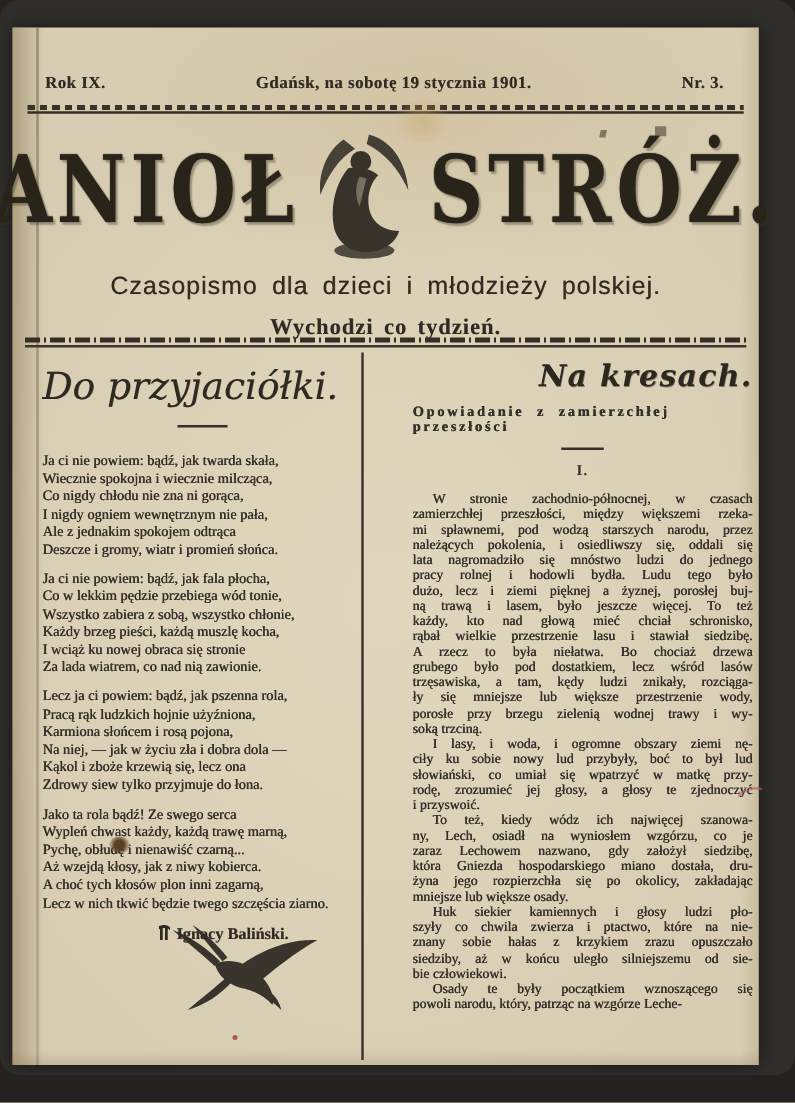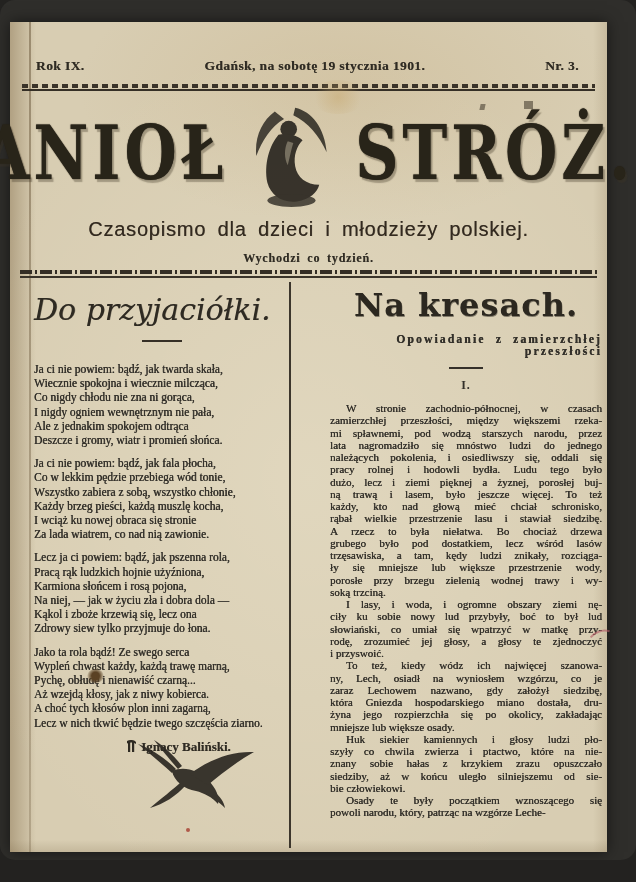--- a/index.html
+++ b/index.html
@@ -28,32 +28,32 @@
   .masthead-row { position:absolute; top:36px; left:26px; right:28px;
     display:flex; justify-content:space-between; align-items:baseline;
     font-weight:bold; font-size:13.5px; letter-spacing:.4px; color:#2f2b23;
     text-shadow:.3px .3px 0 rgba(47,43,35,.55); }
   .rule1 { position:absolute; top:62px; left:12px; right:12px; }
   .rule1 .dashes { height:4px;
     background:repeating-linear-gradient(90deg,#3a3329 0 6px, rgba(0,0,0,0) 6px 10px); }
   .rule1 .solid { height:2px; background:#352f26; margin-top:1px; }
 
   .title-block { position:absolute; top:72px; left:0; right:0; height:118px;
-    display:flex; align-items:center; justify-content:center; gap:16px; }
+    display:flex; align-items:center; justify-content:center; gap:4px; }
   .title-word { display:inline-block; font-family:"DejaVu Serif", serif;
     font-weight:bold; font-size:60px; letter-spacing:4px; color:#282419;
     transform:scaleY(1.24);
     text-shadow:0 0 1px rgba(40,34,24,.95), 2px 2px 1px rgba(62,54,38,.35); }
   .angel { flex:0 0 auto; margin:0 4px; margin-top:6px; opacity:.94; }
 
   .subtitle { position:absolute; top:196px; left:0; width:100%; text-align:center;
     font-family:Liberation Sans, sans-serif; font-size:20px; letter-spacing:.8px;
     word-spacing:5px; color:#32291f; text-shadow:.4px .4px 0 rgba(50,40,28,.55); }
   .frequency { position:absolute; top:229px; left:0; width:100%; text-align:center;
-    font-weight:bold; font-size:12px; letter-spacing:.8px; word-spacing:3px;
+    font-weight:bold; font-size:18px; letter-spacing:.8px; word-spacing:3px;
     color:#2f2b23; text-shadow:.3px .3px 0 rgba(47,43,35,.5); }
   .rule2 { position:absolute; top:248px; left:10px; right:10px; }
   .rule2 .dashdot { height:4px;
     background:repeating-linear-gradient(90deg,#342e25 0 12px, rgba(0,0,0,0) 12px 15px,
       #342e25 15px 17px, rgba(0,0,0,0) 17px 20px); }
   .rule2 .solid { height:2px; background:#3a342a; margin-top:2px; }
 
   
   .col-divider { position:absolute; left:279px; top:260px; width:2px; height:566px;
     background:#3c362c; }
@@ -68,24 +68,24 @@
   .poem { margin-top:20px; font-size:11.5px; line-height:14.2px; color:#33302a;
     white-space:nowrap; text-shadow:.35px 0 0 currentColor; }
   .stanza { margin-bottom:9px; }
 
   .signature { margin-top:3px; display:flex; align-items:center; justify-content:center;
     gap:5px; padding-left:34px; font-weight:bold; font-size:13px; color:#2f2b23;
     text-shadow:.3px .3px 0 rgba(47,43,35,.5); }
 
   .swallow { position:absolute; left:92px; top:458px; opacity:.92; }
 
-  .story-heading { margin-top:4px; text-align:center; font-family:"DejaVu Serif", serif;
-    font-weight:bold; font-size:32px; letter-spacing:1px; color:#2c2820;
-    text-shadow:.5px .5px 0 rgba(44,40,32,.5); }
-  .story-subheading { margin-top:9px; text-align:right; font-weight:bold;
+  .story-heading { margin-top:4px; text-align:right; font-family:"DejaVu Serif", serif;
+    font-weight:bold; font-size:24px; letter-spacing:1px; color:#2c2820;
+    text-shadow:.5px .5px 0 rgba(44,40,32,.5);font-style:italic; }
+  .story-subheading { margin-top:9px; text-align:left; font-weight:bold;
     font-size:11.5px; letter-spacing:2.2px; word-spacing:5px; color:#33302a;
     text-shadow:.3px 0 0 currentColor; }
   .story-rule { width:34px; height:2px; background:#35302a; margin:10px auto 0; }
   .chapter { margin-top:9px; text-align:center; font-weight:bold; font-size:12px;
     letter-spacing:1px; color:#33302a; }
 
   .prose { margin-top:9px; font-size:11px; line-height:12.25px; color:#33302a;
     text-shadow:.32px 0 0 currentColor; }
   .sline { text-align:justify; text-align-last:justify; }
   .sline.para-end { text-align-last:left; }
@@ -210,22 +210,22 @@
     <div class="col-right">
       <div class="story-heading">Na kresach.</div>
       <div class="story-subheading">Opowiadanie z zamierzchłej przeszłości</div>
       <div class="story-rule"></div>
       <div class="chapter">I.</div>
       <div class="prose">
           <div class="para">
             <div class="sline para-start">W stronie zachodnio-północnej, w czasach</div>
             <div class="sline">zamierzchłej przeszłości, między większemi rzeka-</div>
             <div class="sline">mi spławnemi, pod wodzą starszych narodu, przez</div>
+            <div class="sline">należących pokolenia, i osiedliwszy się, oddali się</div>
             <div class="sline">lata nagromadziło się mnóstwo ludzi do jednego</div>
-            <div class="sline">należących pokolenia, i osiedliwszy się, oddali się</div>
             <div class="sline">pracy rolnej i hodowli bydła. Ludu tego było</div>
             <div class="sline">dużo, lecz i ziemi pięknej a żyznej, porosłej buj-</div>
             <div class="sline">ną trawą i lasem, było jeszcze więcej. To też</div>
             <div class="sline">każdy, kto nad głową mieć chciał schronisko,</div>
             <div class="sline">rąbał wielkie przestrzenie lasu i stawiał siedzibę.</div>
             <div class="sline">A rzecz to była niełatwa. Bo chociaż drzewa</div>
             <div class="sline">grubego było pod dostatkiem, lecz wśród lasów</div>
             <div class="sline">trzęsawiska, a tam, kędy ludzi znikały, rozciąga-</div>
             <div class="sline">ły się mniejsze lub większe przestrzenie wody,</div>
             <div class="sline">porosłe przy brzegu zielenią wodnej trawy i wy-</div>

